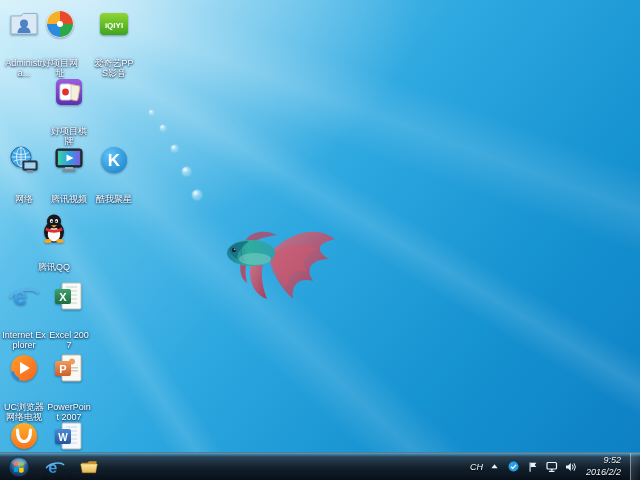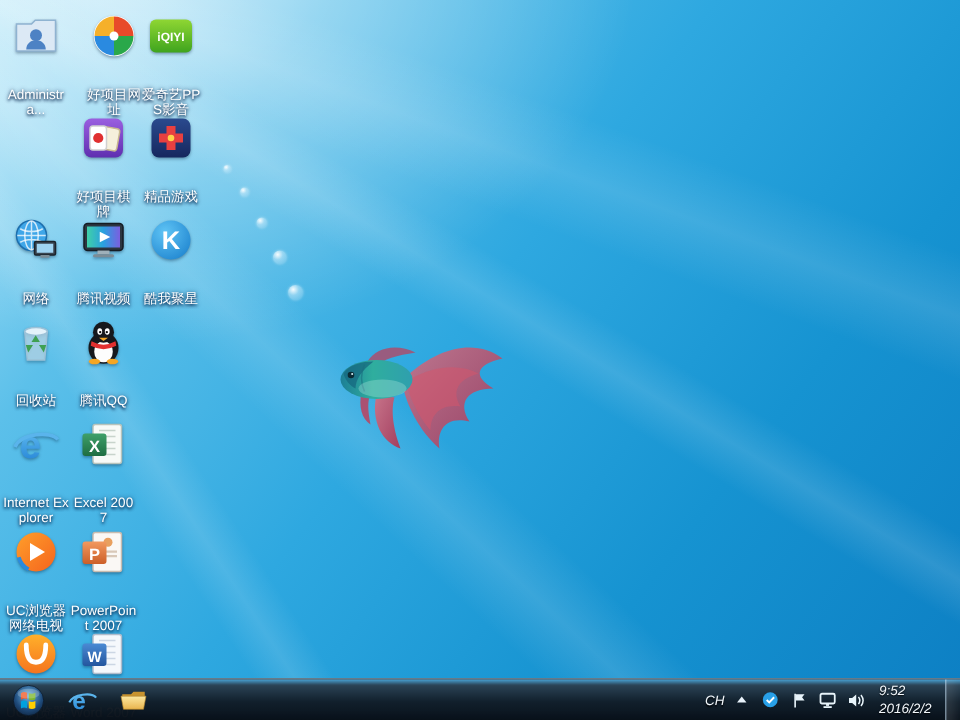--- a/index.html
+++ b/index.html
@@ -31,21 +31,21 @@
   #taskbar{position:absolute;left:0;bottom:0;width:640px;height:28px;box-sizing:border-box;
     background:linear-gradient(to bottom, rgba(150,185,210,.40) 0%, rgba(44,62,78,.94) 14%, rgba(17,27,37,.96) 55%, rgba(8,14,22,.98) 100%);
     border-top:1px solid rgba(195,225,245,.5);
     display:flex;align-items:center;}
   .tbtn{height:27px;width:34px;display:flex;align-items:center;justify-content:center;
     background:transparent;border:none;padding:0;margin:0;cursor:default;}
   #start{width:38px;}
   #tray{margin-left:auto;display:flex;align-items:center;gap:5px;height:100%;font-style:italic;}
   #tray .txt{color:#f2f7fb;font-size:9px;text-shadow:0 1px 1px rgba(0,0,0,.85);}
   .trayic{display:flex;align-items:center;justify-content:center;width:14px;height:16px;cursor:default;}
-  #clock{color:#f2f7fb;font-size:9px;line-height:1.3;text-align:left;
+  #clock{color:#f2f7fb;font-size:9px;line-height:1.3;text-align:right;
     text-shadow:0 1px 1px rgba(0,0,0,.85);margin:0 4px 0 3px;cursor:default;}
   #showdesk{width:9px;height:28px;border-left:1px solid rgba(200,225,245,.55);
     background:linear-gradient(to right, rgba(255,255,255,.12), rgba(255,255,255,.02));cursor:default;}
 </style>
 </head>
 <body>
 
 <div id="screen">
 
   <div id="wallpaper">
@@ -89,21 +89,21 @@
   <div class="cell" style="left:2px;top:8px">
     <div class="ic">
       <svg viewBox="0 0 32 32">
           <path d="M3 8h10l2.5-2.5H29V26H3z" fill="#dce9f5" stroke="#8fb3d1"></path>
           <circle cx="16" cy="15.5" r="4" fill="#4d82c4"></circle>
           <path d="M9.5 25c0-4 3-6.2 6.5-6.2s6.5 2.2 6.5 6.2z" fill="#4d82c4"></path>
         </svg>
     </div>
     <div class="lbl">Administra...</div>
   </div>
-  <div class="cell" style="left:54px;top:8px">
+  <div class="cell" style="left:38px;top:8px">
     <div class="ic">
       <svg viewBox="0 0 32 32">
           <circle cx="16" cy="16" r="13.5" fill="#fff"></circle>
           <path d="M16 16 16 3 A13 13 0 0 1 29 16 Z" fill="#e84a2a"></path>
           <path d="M16 16 29 16 A13 13 0 0 1 16 29 Z" fill="#2aa84a"></path>
           <path d="M16 16 16 29 A13 13 0 0 1 3 16 Z" fill="#2a8ae0"></path>
           <path d="M16 16 3 16 A13 13 0 0 1 16 3 Z" fill="#f5b02a"></path>
           <circle cx="16" cy="16" r="3" fill="#fff"></circle>
         </svg>
     </div>
@@ -135,36 +135,20 @@
             </linearGradient>
           </defs>
           <rect x="3" y="3" width="26" height="26" rx="5" fill="url(#gchs)"></rect>
           <rect x="15" y="9" width="11" height="15" rx="2" fill="#f5f0dc" stroke="#c8b890" transform="rotate(10 20 16)"></rect>
           <rect x="7" y="8" width="11" height="16" rx="2" fill="#fff" stroke="#d0d0d0"></rect>
           <circle cx="12.5" cy="16" r="3.4" fill="#e03030"></circle>
         </svg>
     </div>
     <div class="lbl">好项目棋牌</div>
   </div>
-  <div class="cell" style="left:92px;top:76px">
-    <div class="ic">
-      <svg viewBox="0 0 32 32">
-          <defs>
-            <linearGradient id="ggm" x1="0" y1="0" x2="0" y2="1">
-              <stop offset="0" stop-color="#2a4a8e"></stop>
-              <stop offset="1" stop-color="#16275e"></stop>
-            </linearGradient>
-          </defs>
-          <rect x="3" y="3" width="26" height="26" rx="5" fill="url(#ggm)"></rect>
-          <path d="M13 8h6v5h5v6h-5v5h-6v-5H8v-6h5z" fill="#e84040"></path>
-          <circle cx="16" cy="16" r="2.2" fill="#ffd24a"></circle>
-        </svg>
-    </div>
-    <div class="lbl">精品游戏</div>
-  </div>
 
   <div class="cell" style="left:47px;top:144px">
     <div class="ic">
       <svg viewBox="0 0 32 32">
           <defs>
             <linearGradient id="gtv" x1="0" y1="0" x2="1" y2="0">
               <stop offset="0" stop-color="#3fd0a8"></stop>
               <stop offset=".5" stop-color="#2aa0e0"></stop>
               <stop offset="1" stop-color="#7a5fe0"></stop>
             </linearGradient>
@@ -200,31 +184,21 @@
               <stop offset="1" stop-color="#1278c8"></stop>
             </radialGradient>
           </defs>
           <circle cx="16" cy="16" r="13" fill="url(#gkw)"></circle>
           <text x="16" y="22" font-size="17" font-weight="bold" fill="#fff" text-anchor="middle">K</text>
         </svg>
     </div>
     <div class="lbl">酷我聚星</div>
   </div>
 
-  <div class="cell" style="left:2px;top:212px">
-    <div class="ic">
-      <svg viewBox="0 0 32 32">
-          <path d="M8.5 9 23.5 9 21.8 28 10.2 28 Z" fill="rgba(215,240,252,.6)" stroke="#9cc2d8"></path>
-          <ellipse cx="16" cy="9" rx="7.5" ry="2.6" fill="#e4f2fa" stroke="#9cc2d8"></ellipse>
-          <path d="M13 16l2.8-4.5L18.6 16zM10.8 23l-1.6-5h4.8zM21.2 23l1.6-5h-4.8z" fill="#3fa052"></path>
-        </svg>
-    </div>
-    <div class="lbl">回收站</div>
-  </div>
-  <div class="cell" style="left:47px;top:212px">
+  <div class="cell" style="left:32px;top:212px">
     <div class="ic">
       <svg viewBox="0 0 32 32">
           <ellipse cx="16" cy="20" rx="10" ry="10.5" fill="#16181c"></ellipse>
           <ellipse cx="16" cy="22.5" rx="6.2" ry="7" fill="#fdfdfd"></ellipse>
           <circle cx="16" cy="9.5" r="7" fill="#16181c"></circle>
           <ellipse cx="13.5" cy="9" rx="1.6" ry="2.1" fill="#fff"></ellipse>
           <ellipse cx="18.5" cy="9" rx="1.6" ry="2.1" fill="#fff"></ellipse>
           <circle cx="13.8" cy="9.4" r=".8" fill="#111"></circle>
           <circle cx="18.2" cy="9.4" r=".8" fill="#111"></circle>
           <path d="M13 13.2h6l-3 2.2z" fill="#f5a623"></path>

